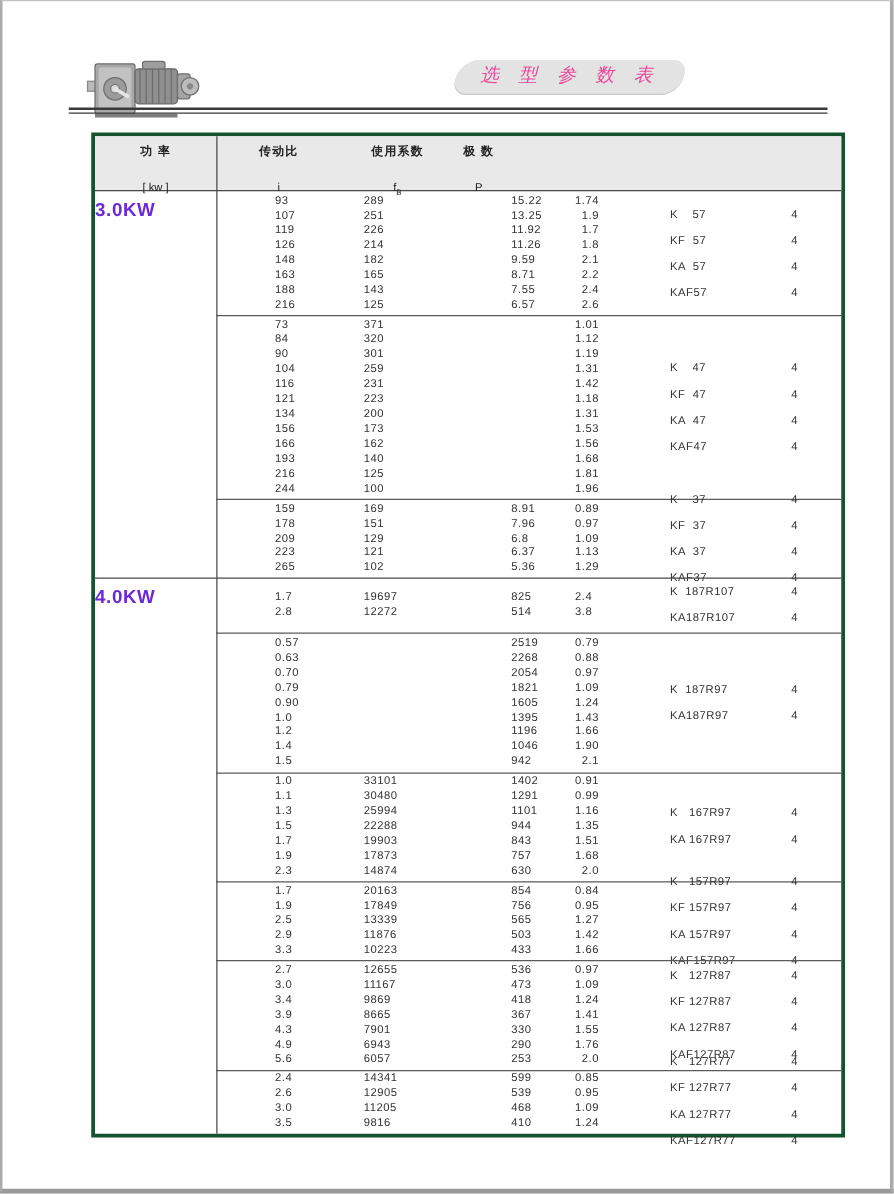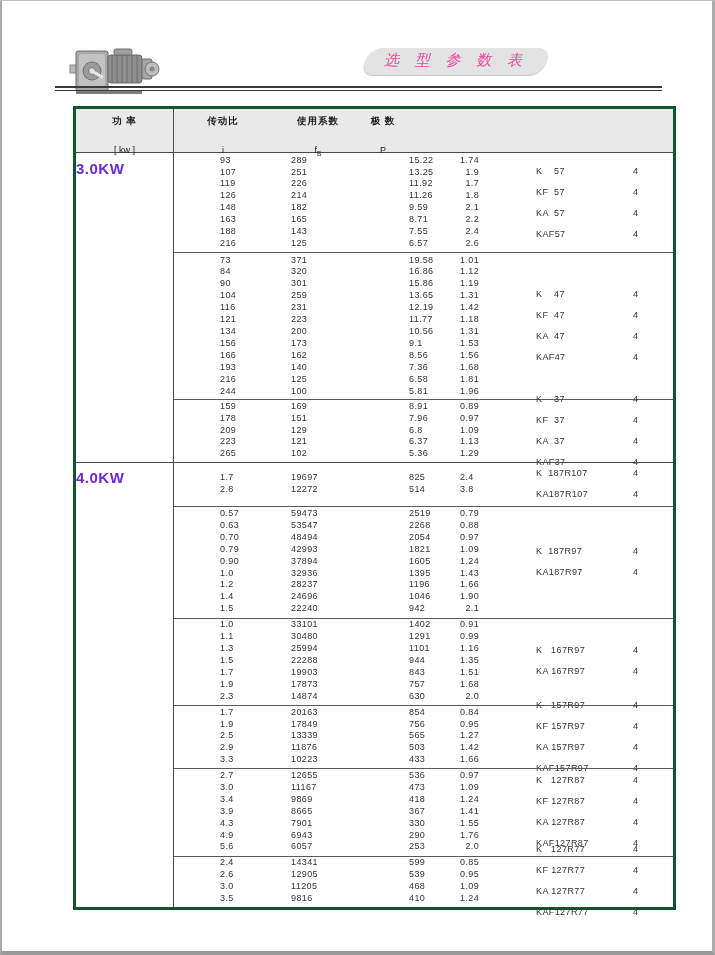--- a/index.html
+++ b/index.html
@@ -171,32 +171,20 @@
 301
 259
 231
 223
 200
 173
 162
 140
 125
 100</div>
-          <div class="col c-ratio">19.58
-16.86
-15.86
-13.65
-12.19
-11.77
-10.56
-9.1
-8.56
-7.36
-6.58
-5.81</div>
           <div class="col c-fb">1.01
 1.12
 1.19
 1.31
 1.42
 1.18
 1.31
 1.53
 1.56
 1.68
@@ -259,29 +247,20 @@
         <div class="block sub-sep" style="height: 111.1px;">
           <div class="col c-speed">0.57
 0.63
 0.70
 0.79
 0.90
 1.0
 1.2
 1.4
 1.5</div>
-          <div class="col c-torque">59473
-53547
-48494
-42993
-37894
-32936
-28237
-24696
-22240</div>
           <div class="col c-ratio">2519
 2268
 2054
 1821
 1605
 1395
 1196
 1046
 942</div>
           <div class="col c-fb">0.79

